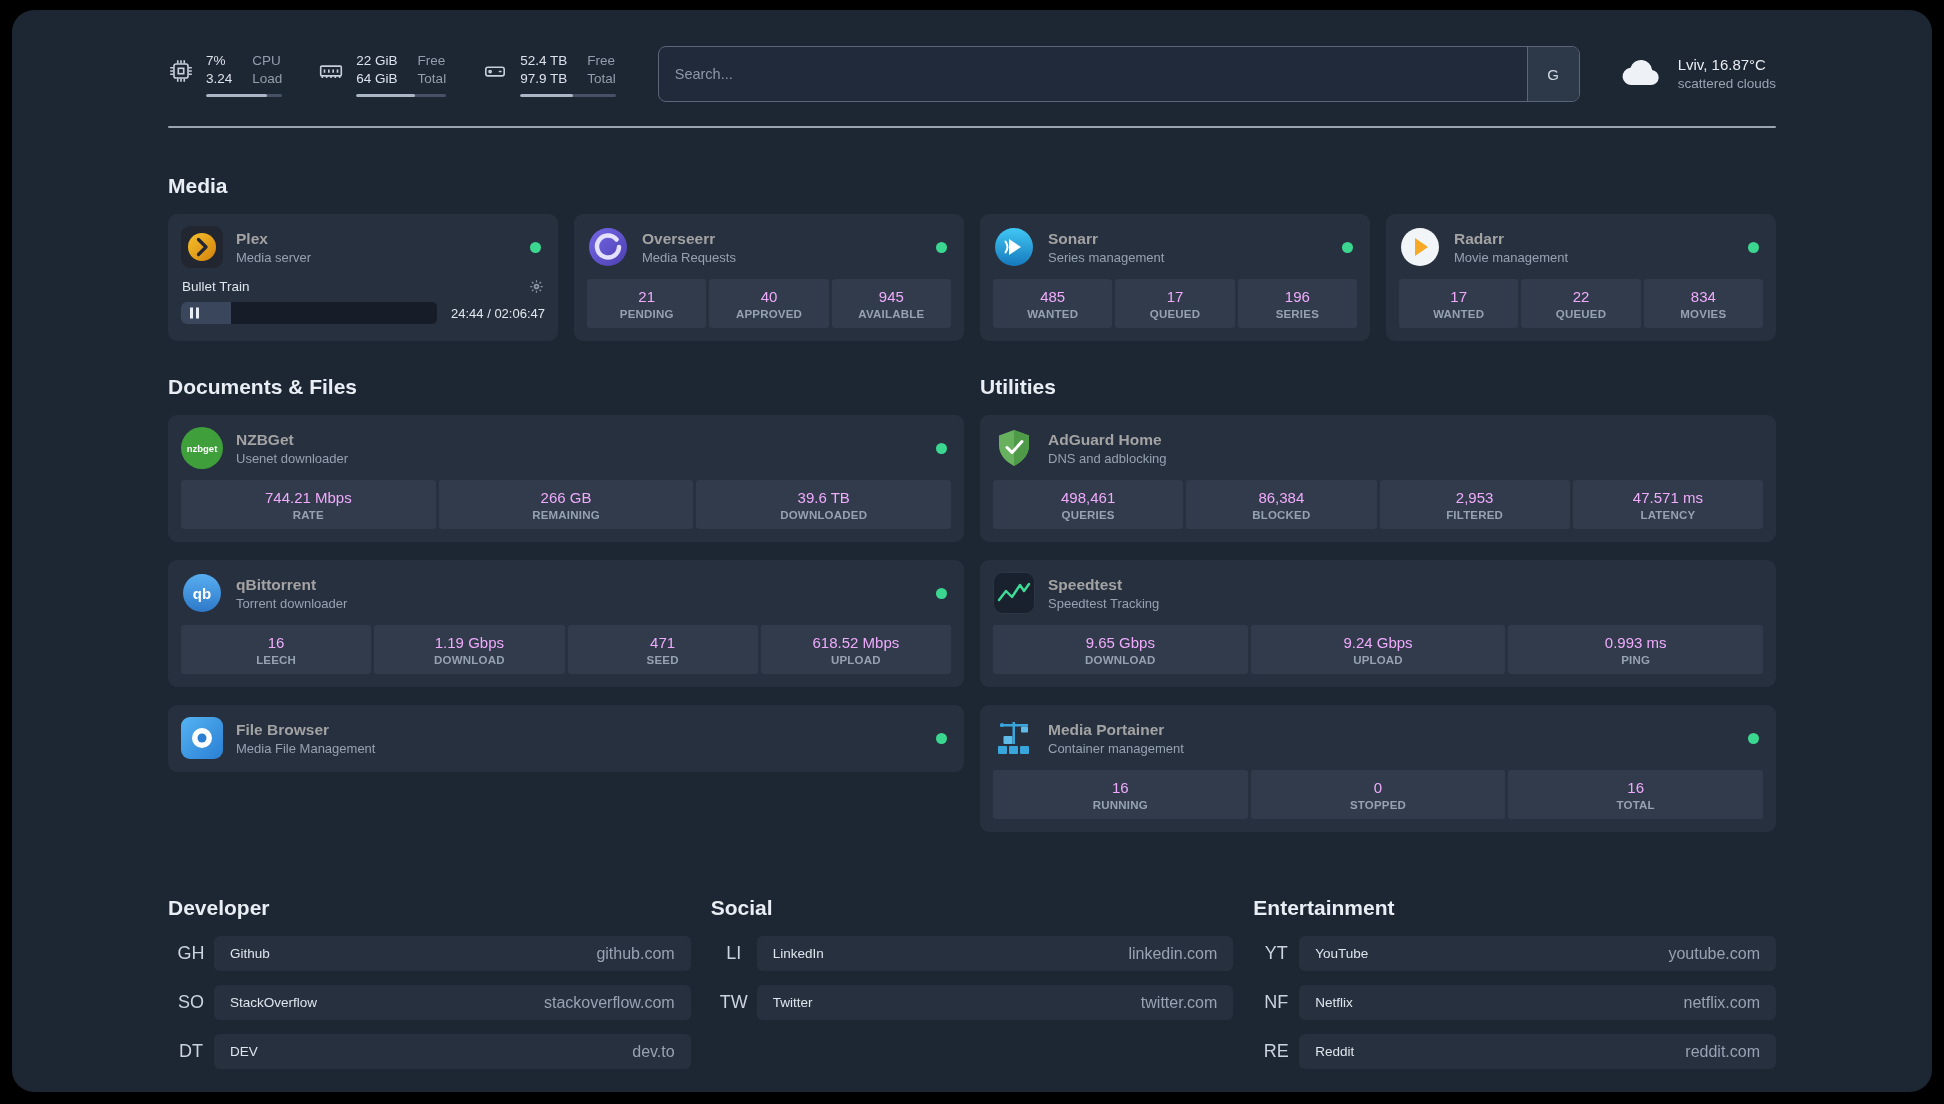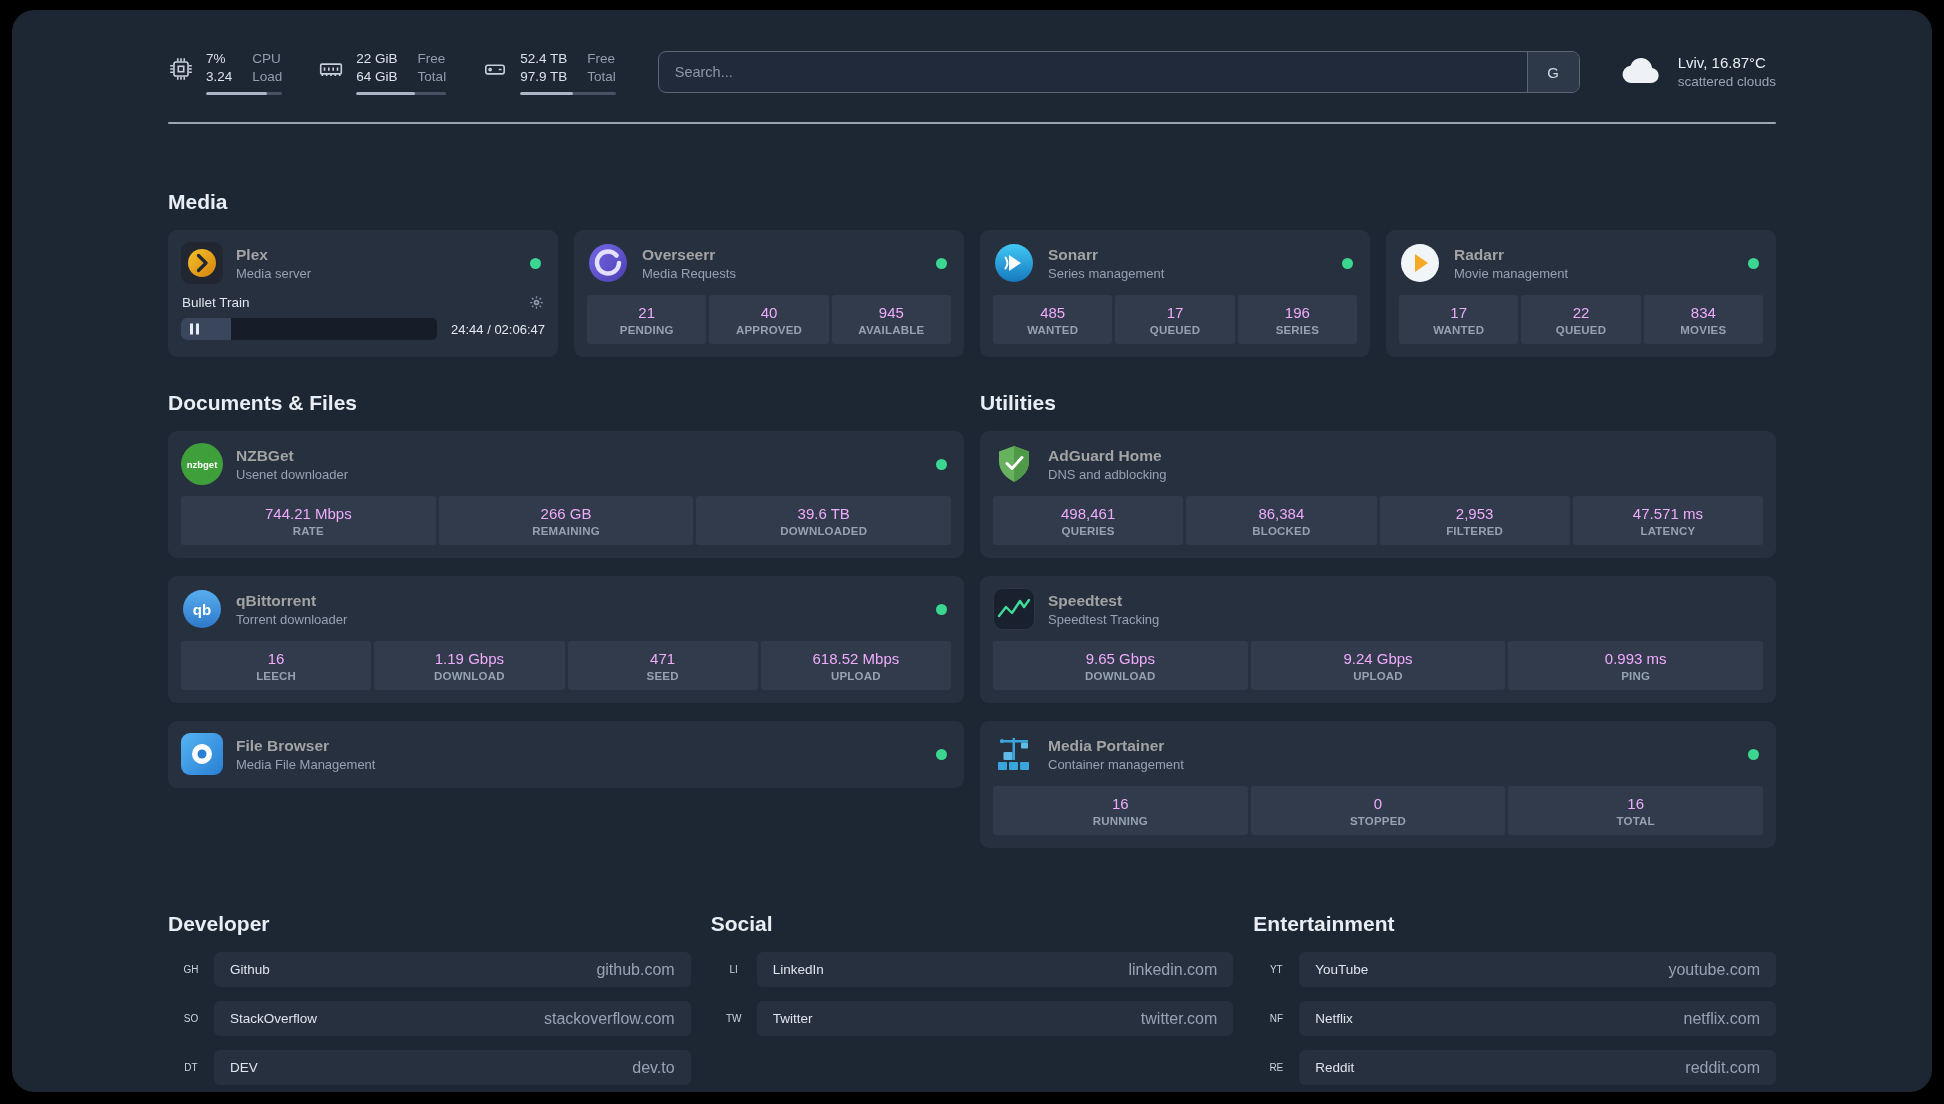--- a/index.html
+++ b/index.html
@@ -14,36 +14,36 @@
   .micon { margin-top:6px; color:#c7cfdb; }
   .micon svg { display:block; stroke:currentColor; fill:none; stroke-width:1.5; }
   .mbody { display:flex; flex-direction:column; }
   .mrow { display:flex; gap:20px; }
   .mcol { display:flex; flex-direction:column; font-size:13.5px; line-height:18px; }
   .mcol.vals { color:#dce2eb; }
   .mcol.labs { color:#939dad; }
   .meter { height:3px; background:#46526676; background:#465166; border-radius:2px; margin-top:6px; overflow:hidden; }
   .meter-fill { height:100%; background:#aab5c5; border-radius:2px; }
 
-  .search { display:flex; align-items:stretch; height:42px; flex:1; margin:0 38px 0 42px;
+  .search { display:flex; align-items:stretch; height:56px; flex:1; margin:0 38px 0 42px;
             background:#202a3a; border:1px solid #5b6577; border-radius:8px; overflow:hidden; }
   .search input { flex:1; background:transparent; border:none; outline:none; color:#dfe5ec;
                   font-size:14.5px; padding:0 16px; font-family:"Liberation Sans", sans-serif; }
   .search input::placeholder { color:#8d97a7; }
   .gbtn { width:52px; background:#2d3849; border:none; border-left:1px solid #5b6577; color:#d2d9e2;
           font-size:15px; cursor:pointer; font-family:"Liberation Sans", sans-serif; }
 
   .weather { display:flex; align-items:center; gap:12px; }
   .weather .wloc { font-size:15px; color:#e9edf2; line-height:20px; }
   .weather .wcond { font-size:13.5px; color:#9aa4b4; line-height:18px; }
 
   .divider { height:2px; background:#bac3cf; opacity:.8; margin-top:24px; border-radius:1px; }
 
   
-  .section { margin-top:66px; }
+  .section { margin-top:46px; }
   .section-title { font-size:21px; font-weight:600; color:#e9eef4; margin-bottom:16px; }
 
   .media-grid { display:grid; grid-template-columns:repeat(4,1fr); gap:16px; }
   .cols { display:grid; grid-template-columns:1fr 1fr; gap:16px; margin-top:34px; }
   .stack { display:flex; flex-direction:column; gap:18px; }
 
   
   .card { background:#27303f; border-radius:9px; padding:12px 13px 13px; }
   .card-head { display:flex; align-items:center; gap:13px; margin-bottom:11px; }
   .card.solo .card-head { margin-bottom:0; }
@@ -67,21 +67,21 @@
   .pause { position:absolute; left:9px; top:50%; transform:translateY(-50%); width:9px; height:11px;
            background:linear-gradient(to right,#e8edf3 0 3px,transparent 3px 6px,#e8edf3 6px 9px); }
   .np-time { margin-left:14px; font-size:13px; color:#e3e8ee; white-space:nowrap; }
   .gear { cursor:pointer; line-height:0; }
 
   
   .bm-section { margin-top:64px; padding-bottom:48px; }
   .bm-grid { display:grid; grid-template-columns:repeat(3,1fr); gap:20px; }
   .bm-rows { display:flex; flex-direction:column; gap:14px; }
   .bm { display:flex; align-items:center; cursor:pointer; }
-  .bm-abbr { width:46px; flex:none; text-align:center; font-size:10px; color:#cbd3de; }
+  .bm-abbr { width:46px; flex:none; text-align:center; font-size:18px; color:#cbd3de; }
   .bm-pill { flex:1; height:35px; background:#27303f; border-radius:6px; display:flex; align-items:center;
              justify-content:space-between; padding:0 16px; }
   .bm-name { font-size:13.5px; color:#dfe5ec; }
   .bm-domain { font-size:16px; color:#98a2b2; }
 
   .nzb-circle { width:42px; height:42px; border-radius:50%; background:#3fa03b; display:flex; align-items:center; justify-content:center; }
   .nzb-circle span { color:#fff; font-size:9.5px; font-weight:bold; }
 </style>
 </head>
 <body>

